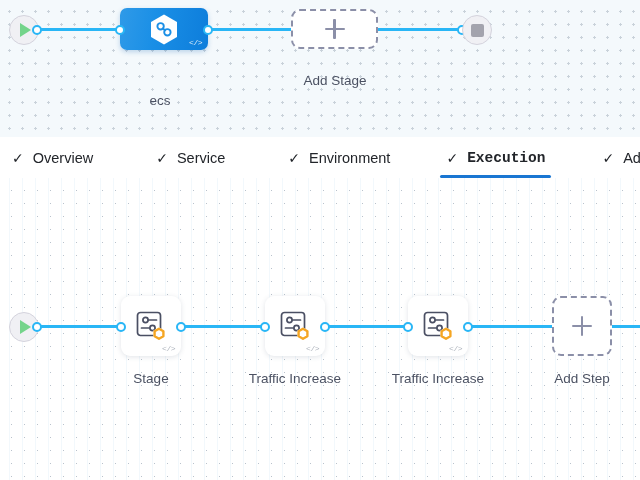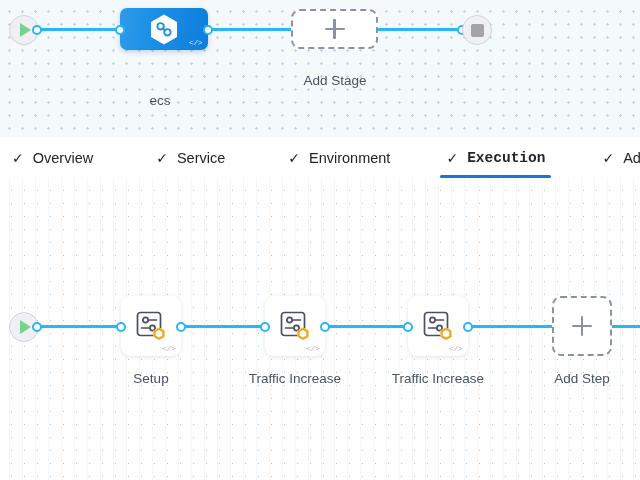--- a/index.html
+++ b/index.html
@@ -215,21 +215,21 @@
             <polygon points="25,18.4 30.6,21.6 30.6,28 25,31.2 19.4,28 19.4,21.6" fill="#ffffff"></polygon>
             <polygon points="25,19.8 29.4,22.3 29.4,27.3 25,29.8 20.6,27.3 20.6,22.3" fill="none" stroke="#f5a623" stroke-width="2.4" stroke-linejoin="round"></polygon>
           </g>
         </svg>
         <span class="codebadge dark">&lt;/&gt;</span>
       </div>
     </div>
     <div class="port" style="position:absolute;left:116px;top:143.5px;"></div>
     <div class="port" style="position:absolute;left:176px;top:143.5px;"></div>
     <div class="nlabel" style="left:91px;top:190px;width:120px;">
-      <div>Setup</div>
+      <div>Stage</div>
     </div>
 
     <div class="node" style="left:265px;top:118px;">
       <div class="step">
         <svg width="34" height="34" viewBox="0 0 34 34">
           <rect x="3.5" y="3.5" width="23" height="23" rx="3" fill="none" stroke="#4a4f63" stroke-width="1.7"></rect>
           <g stroke="#4a4f63" stroke-width="1.7" fill="none" stroke-linecap="round">
             <circle cx="11.5" cy="11" r="2.6" fill="#ffffff"></circle>
               <path d="M14.6 11 H22.5"></path>
             <circle cx="18.5" cy="19" r="2.6" fill="#ffffff"></circle>

